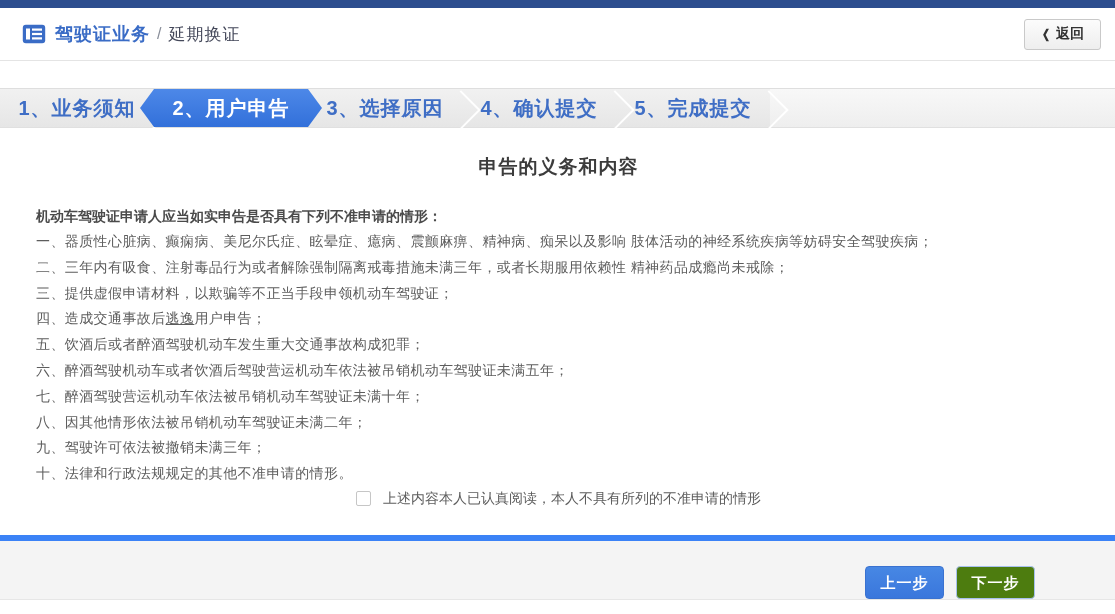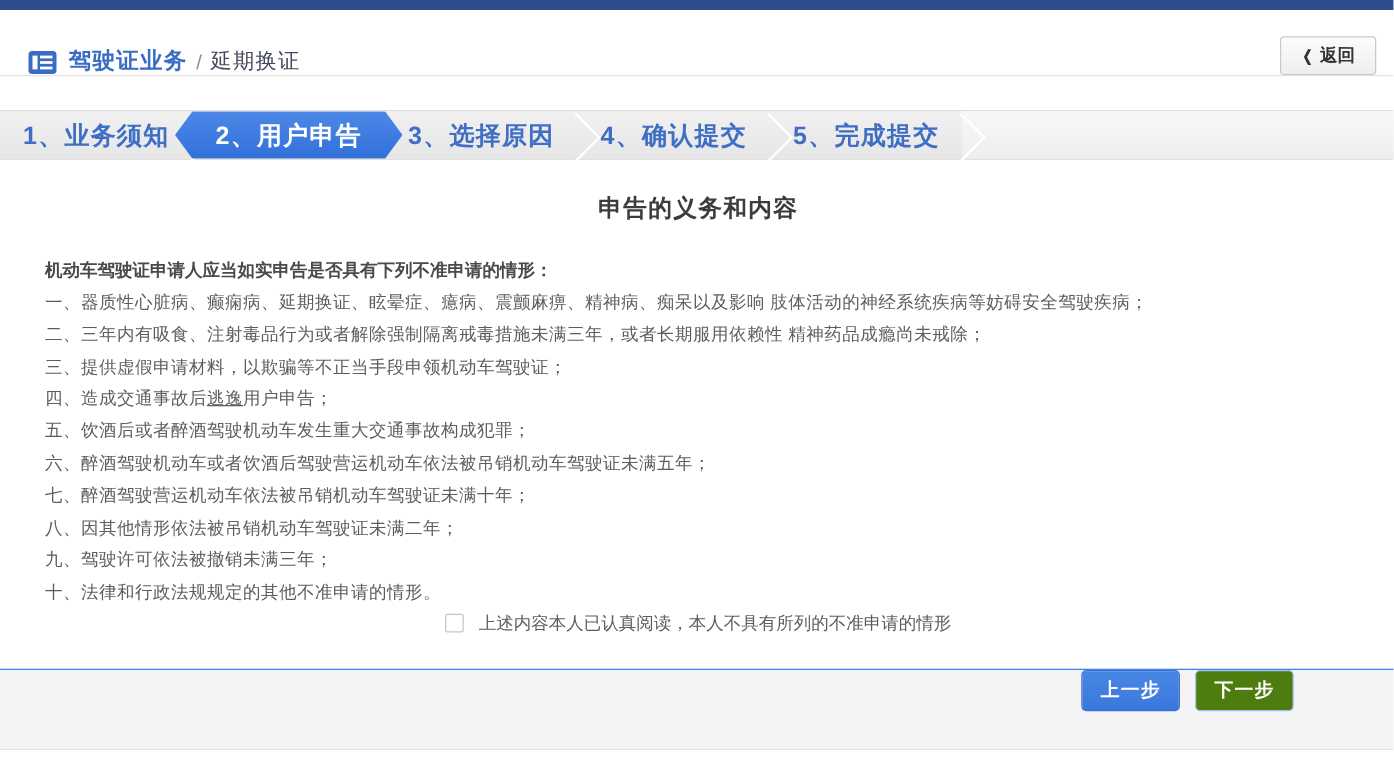--- a/index.html
+++ b/index.html
@@ -5,21 +5,21 @@
   * { margin:0; padding:0; box-sizing:border-box; }
   html,body { background:#fff; }
   body { font-family:"Liberation Sans","DejaVu Sans",sans-serif; }
   .page { position:relative; width:1115px; height:614px; background:#fff; overflow:hidden; }
 
   
   .topbar { height:8px; background:#2c4d8e; }
 
   
   .header { height:53px; background:#fff; border-bottom:1px solid #e4e4e4;
-            display:flex; align-items:flex-end; padding:0 14px 0 22px; }
+            display:flex; align-items:center; padding:0 14px 0 22px; }
   .hdr-icon { width:24px; height:20px; margin-right:9px; flex:0 0 auto; }
   .hdr-title { font-size:18px; font-weight:bold; color:#3a6cc6; letter-spacing:1px; }
   .hdr-sep { font-size:16px; color:#8a8f9a; margin:0 7px; }
   .hdr-sub { font-size:17px; color:#44485a; letter-spacing:1px; }
   .hdr-spacer { flex:1; }
   .back-btn { display:inline-flex; align-items:center; gap:5px; height:31px; padding:0 16px;
               background:linear-gradient(180deg,#fcfcfc,#eeeeee); border:1px solid #c9c9c9;
               border-radius:3px; font-size:14px; font-weight:bold; color:#333; cursor:pointer; }
   .back-chev { font-size:12px; color:#333; transform:scaleX(0.8); }
 
@@ -46,22 +46,22 @@
   .intro { margin-top:23px; font-size:14px; font-weight:bold; color:#4a4a4a; line-height:26px; }
   .item { font-size:14px; color:#5d5d5d; line-height:25.8px; letter-spacing:0.4px; }
   .item .u { text-decoration:underline; }
   .agree-row { margin-top:3px; text-align:center; font-size:14px; color:#5d5d5d; }
   .agree-row input[type=checkbox] { appearance:none; -webkit-appearance:none; width:15px; height:15px;
                  border:1px solid #c6c6c6; background:#fff; border-radius:2px; vertical-align:-3px;
                  margin-right:8px; cursor:pointer; }
 
   
   .footer { position:absolute; left:0; right:0; top:535px; height:65px; background:#f4f4f4;
-            border-top:1px solid #3b82f6; border-bottom:1px solid #e6e6e6;
-            display:flex; align-items:flex-start; justify-content:flex-end; padding-right:80px; gap:12px; }
+            border-top:6px solid #3b82f6; border-bottom:1px solid #e6e6e6;
+            display:flex; align-items:flex-end; justify-content:flex-end; padding-right:80px; gap:12px; }
   .btn { min-width:79px; height:33px; border-radius:4px; font-size:15px; font-weight:bold;
          color:#fff; text-align:center; line-height:31px; cursor:pointer; letter-spacing:1px; }
   .btn-prev { background:linear-gradient(180deg,#4787e4,#3a77dc); border:1px solid #3a72d0; }
   .btn-next { background:#4d7c0f; border:1px solid #a7c1ee; cursor:default; }
 </style>
 </head>
 <body>
 
 <div class="page">
 
@@ -101,21 +101,21 @@
     <div class="step">
       <span class="lbl">5、完成提交</span>
     </div>
     <div class="step-fill"></div>
   </div>
 
   <div class="content">
     <div class="doc-title">申告的义务和内容</div>
     <div class="intro">机动车驾驶证申请人应当如实申告是否具有下列不准申请的情形：</div>
 
-    <div class="item">一、器质性心脏病、癫痫病、延期换证、眩晕症、癔病、震颤麻痹、精神病、痴呆以及影响 肢体活动的神经系统疾病等妨碍安全驾驶疾病；</div>
+    <div class="item">一、器质性心脏病、癫痫病、美尼尔氏症、眩晕症、癔病、震颤麻痹、精神病、痴呆以及影响 肢体活动的神经系统疾病等妨碍安全驾驶疾病；</div>
     <div class="item">二、三年内有吸食、注射毒品行为或者解除强制隔离戒毒措施未满三年，或者长期服用依赖性 精神药品成瘾尚未戒除；</div>
     <div class="item">三、提供虚假申请材料，以欺骗等不正当手段申领机动车驾驶证；</div>
     <div class="item"><span>四、造成交通事故后</span><span class="u">逃逸</span><span>用户申告；</span></div>
     <div class="item">五、饮酒后或者醉酒驾驶机动车发生重大交通事故构成犯罪；</div>
     <div class="item">六、醉酒驾驶机动车或者饮酒后驾驶营运机动车依法被吊销机动车驾驶证未满五年；</div>
     <div class="item">七、醉酒驾驶营运机动车依法被吊销机动车驾驶证未满十年；</div>
     <div class="item">八、因其他情形依法被吊销机动车驾驶证未满二年；</div>
     <div class="item">九、驾驶许可依法被撤销未满三年；</div>
     <div class="item">十、法律和行政法规规定的其他不准申请的情形。</div>
 

